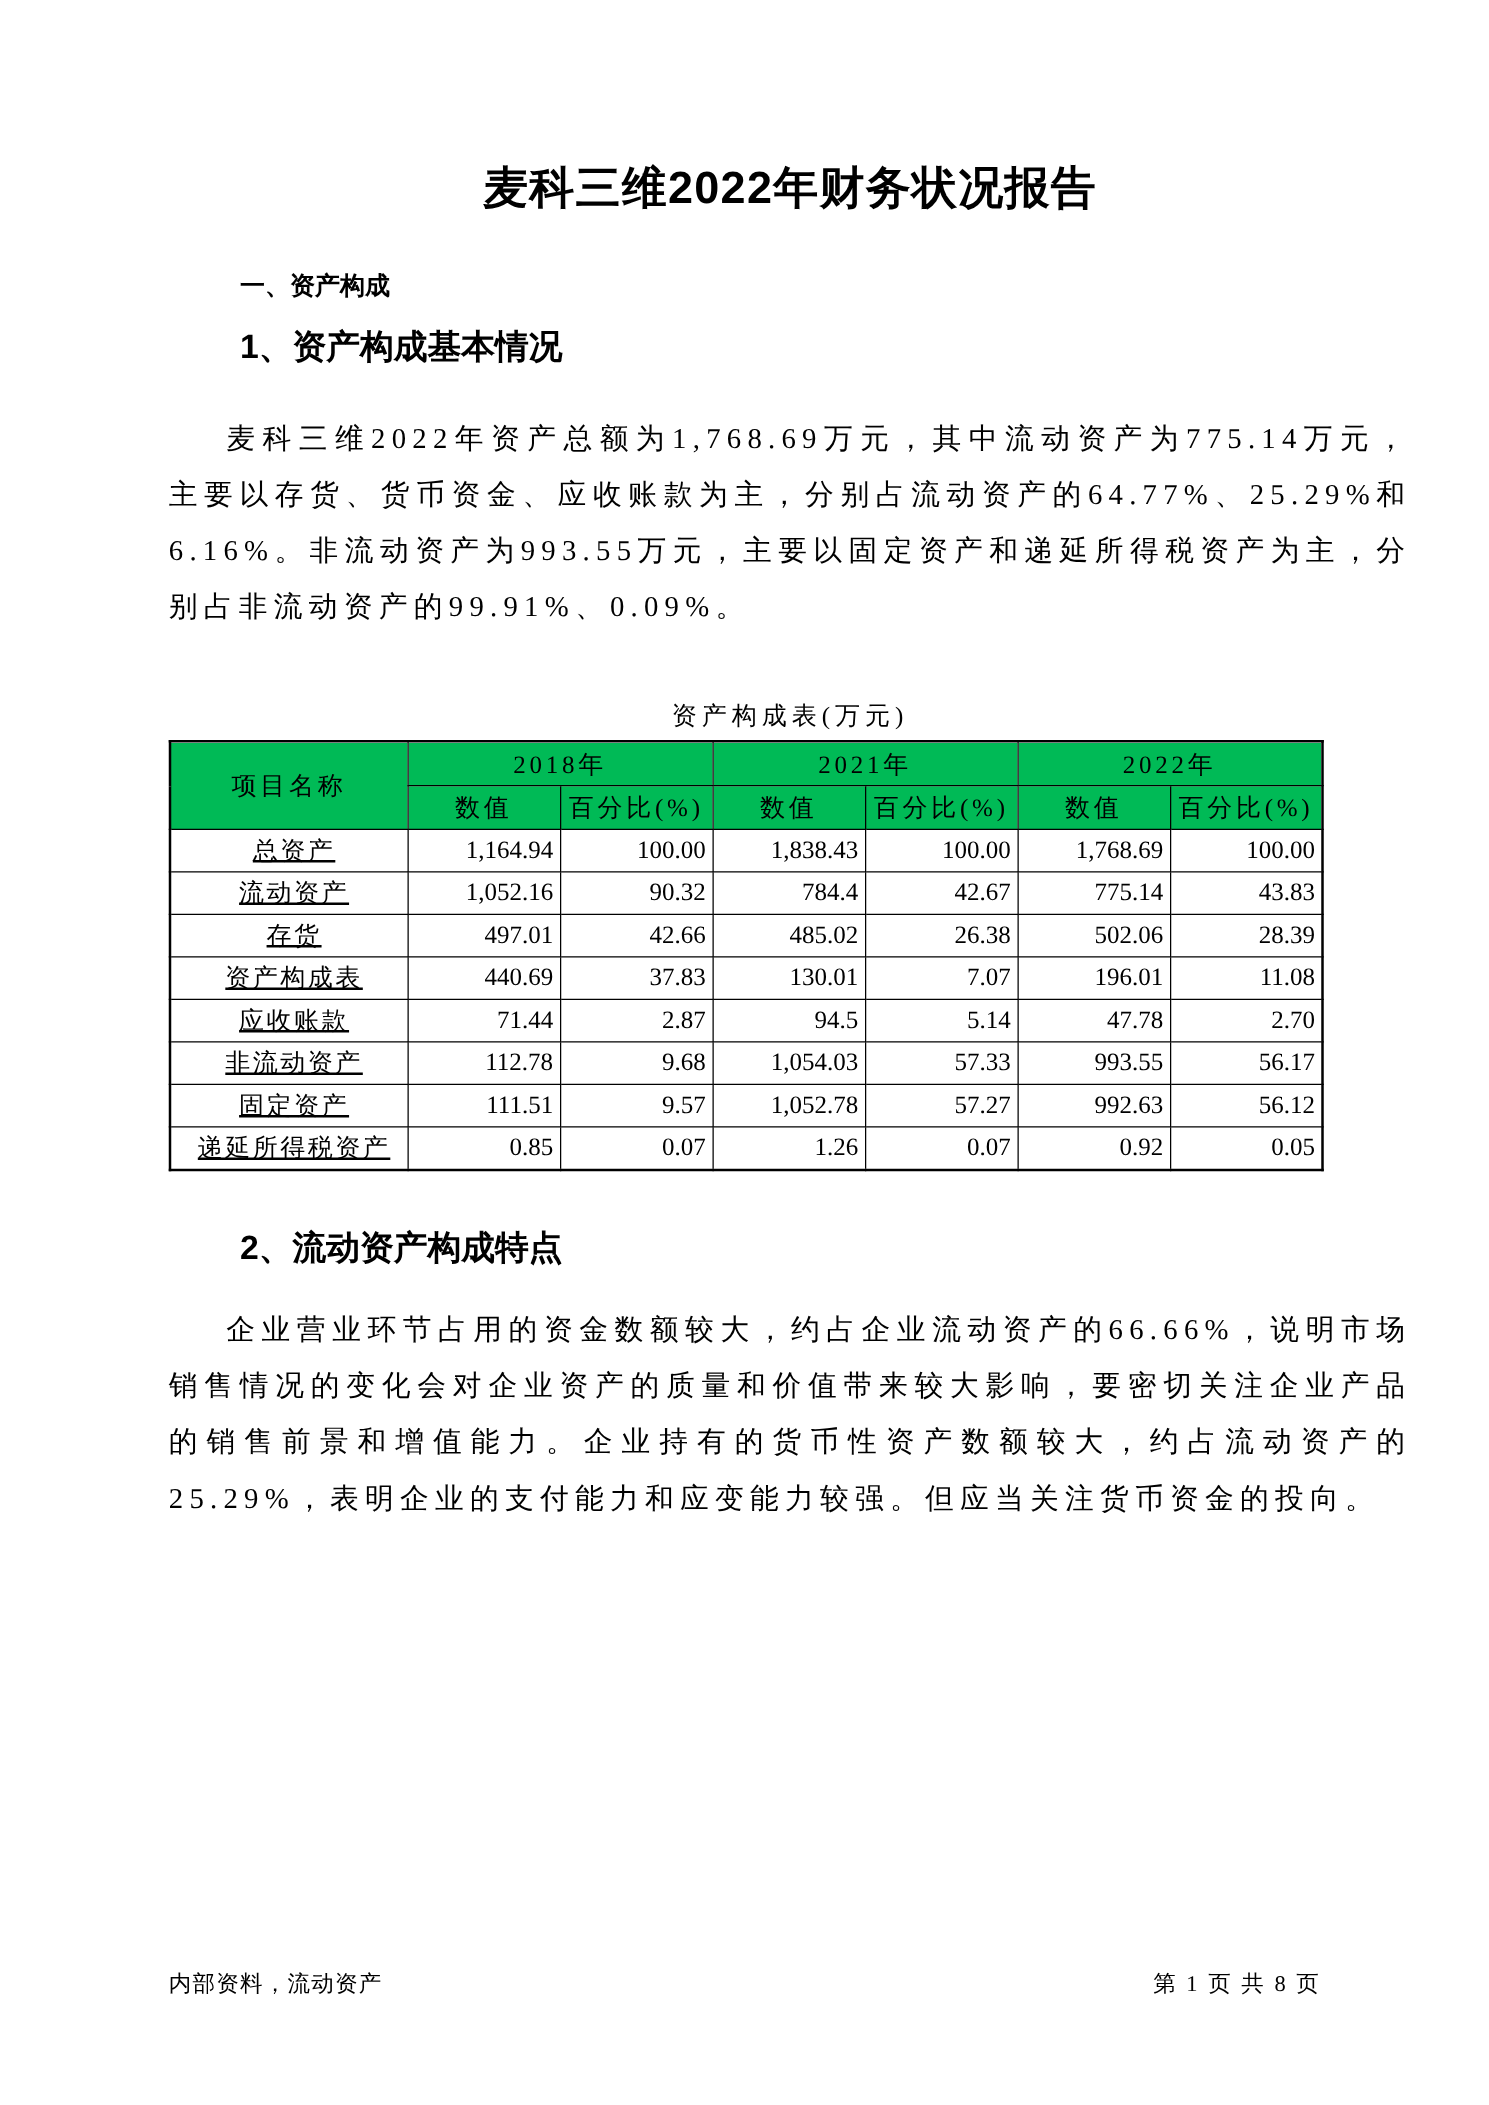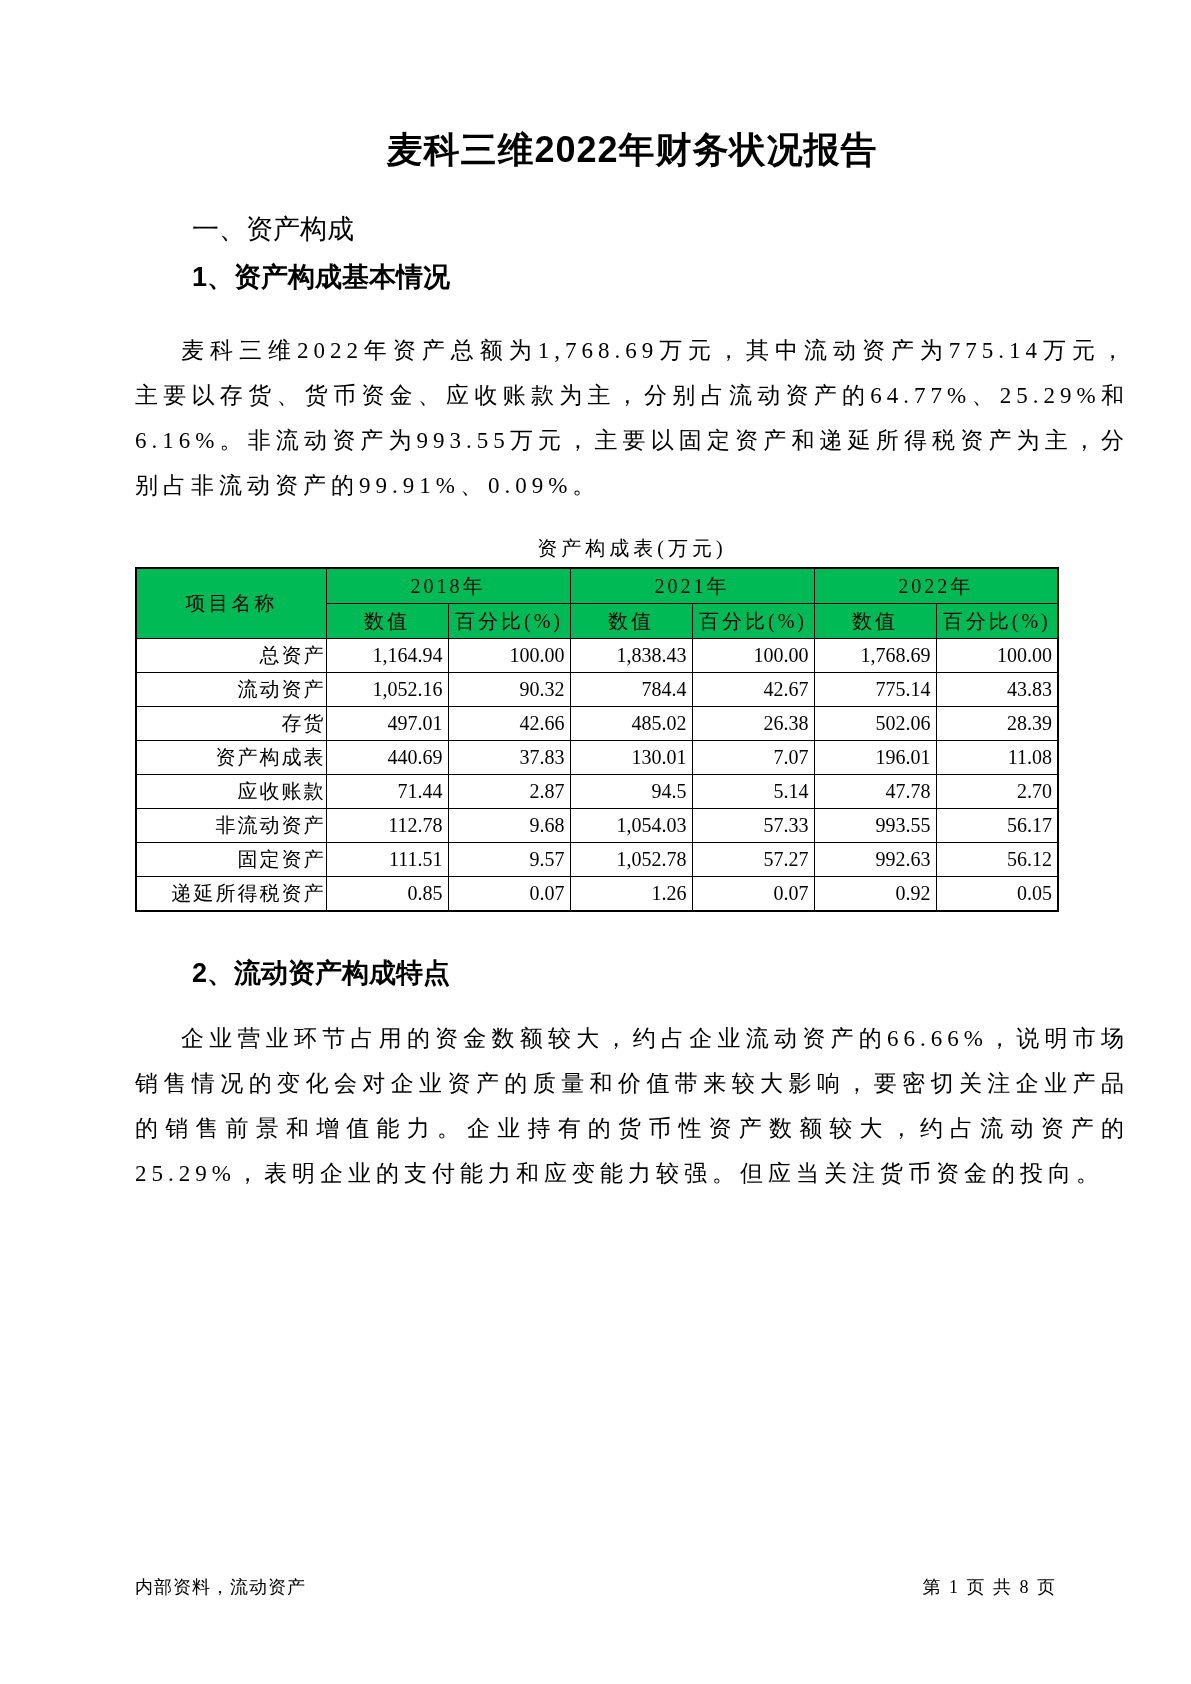--- a/index.html
+++ b/index.html
@@ -20,22 +20,22 @@
     font-family:"Liberation Sans", sans-serif;
     font-weight:bold;
     font-size:36px;
     line-height:44px;
     letter-spacing:1px;
   }
   .sec-heading {
     margin:40px 0 0 0;
     padding-left:57px;
     font-family:"Liberation Sans", sans-serif;
-    font-weight:normal;
-    font-size:27px;
+    font-weight:bold;
+    font-size:20px;
     line-height:34px;
   }
   .sub-heading {
     margin:14px 0 0 0;
     padding-left:57px;
     font-family:"Liberation Sans", sans-serif;
     font-weight:bold;
     font-size:27px;
     line-height:34px;
   }
@@ -43,21 +43,21 @@
   .para {
     margin:34px 0 0 0;
     font-size:23px;
     line-height:45px;
     letter-spacing:5px;
     text-align:justify;
     text-indent:2em;
   }
   .para.second { margin-top:26px; }
   .table-caption {
-    margin-top:27px;
+    margin-top:52px;
     text-align:center;
     font-size:20px;
     line-height:26px;
     letter-spacing:4px;
   }
   table.asset-table {
     margin-top:6px;
     border-collapse:collapse;
     width:922px;
     table-layout:fixed;
@@ -71,21 +71,21 @@
     white-space:nowrap;
   }
   .asset-table thead th {
     background:var(--header-green, #00ba56);
     font-weight:normal;
     text-align:center;
     letter-spacing:3px;
     height:34px;
   }
   .asset-table tbody td { height:33px; background:#fff; }
-  .asset-table td.c-label { text-align:right; padding-left:8px; letter-spacing:2px; }
+  .asset-table td.c-label { text-align:center; padding-left:8px; letter-spacing:2px;text-decoration:underline; }
   .asset-table td.c-num { text-align:right; padding-right:5px; letter-spacing:0; }
   .footer {
     position:absolute;
     left:135px; right:134px; top:1574px;
     display:flex;
     justify-content:space-between;
     align-items:baseline;
     font-size:18px;
     line-height:26px;
   }

